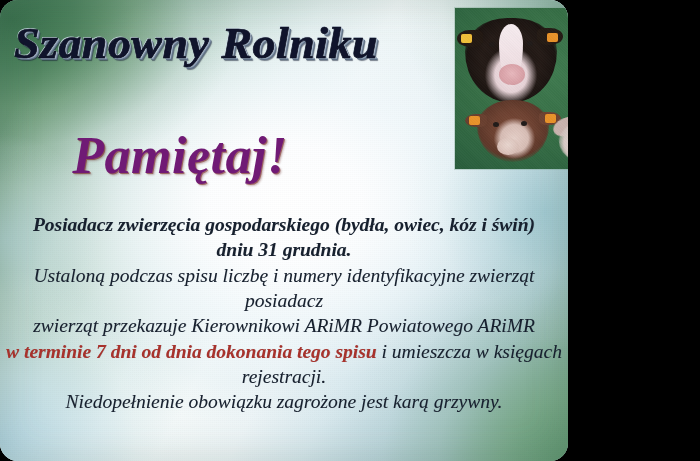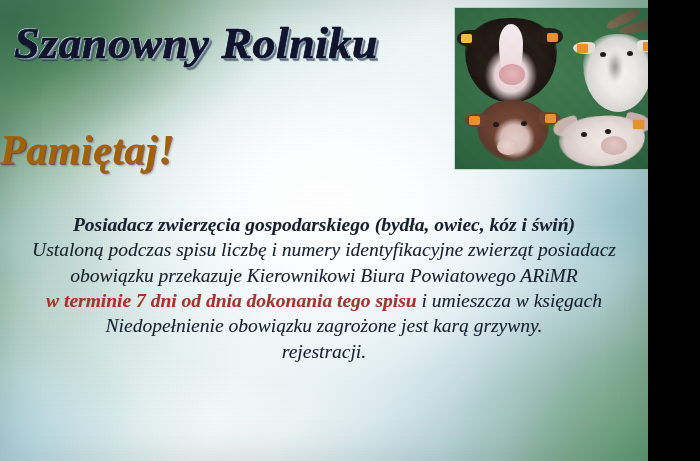--- a/index.html
+++ b/index.html
@@ -3,25 +3,26 @@
 <meta charset="utf-8">
 <title>Szanowny Rolniku</title>
 <style>
   html, body {
     margin: 0;
     padding: 0;
     background: #000;
   }
   #poster {
     position: relative;
-    width: 648px;
+    width: 568px;
     height: 461px;
     overflow: hidden;
     font-family: "Liberation Serif", "DejaVu Serif", serif;
     background-color: #cfe3ea;
+    border-radius: 18px;
   }
 
   
   .bg-layer {
     position: absolute;
     inset: 0;
     pointer-events: none;
   }
   .bg-base {
     background:
@@ -122,26 +123,26 @@
     transform: scaleX(1.02);
     transform-origin: left center;
   }
 
   
   #subheadline {
     position: absolute;
     left: 0;
     right: 0;
     top: 126px;
-    text-align: left;
+    text-align: center;
     padding-right: 208px;
-    font-size: 42px;
+    font-size: 52px;
     font-weight: bold;
     font-style: italic;
-    color: #a16207;
+    color: #701a75;
     letter-spacing: 0.5px;
     text-shadow:
        1px 1px 0 rgba(120,32,26,0.55),
        2px 1.8px 2px rgba(90,24,20,0.30);
   }
 
   
   #photo {
     position: absolute;
     left: 455px;
@@ -336,20 +337,21 @@
     <div class="eye" style="left:126px; top:124px; width:6px;  height:5px;"></div>
     <div class="eye" style="left:150px; top:121px; width:6px;  height:5px;"></div>
 
     <div class="grain"></div>
   </div>
 
   <div id="subheadline">Pamiętaj!</div>
 
   <div id="body-text">
       <div class="line l1"><span class="strong">Posiadacz zwierzęcia gospodarskiego (bydła, owiec, kóz i świń)</span></div>
+      <div class="line l4"><span class="strong">dniu 31 grudnia.</span></div>
       <div class="line l5"><span class="plain">Ustaloną podczas spisu liczbę i numery identyfikacyjne zwierząt posiadacz</span></div>
-      <div class="line l6"><span class="plain">obowiązku przekazuje Kierownikowi Biura Powiatowego ARiMR</span></div>
+      <div class="line l6"><span class="plain">zwierząt przekazuje Kierownikowi ARiMR Powiatowego ARiMR</span></div>
       <div class="line l7"><span class="red">w terminie 7 dni od dnia dokonania tego spisu</span><span class="plain"> i umieszcza w księgach</span></div>
+      <div class="line l8"><span class="plain">rejestracji.</span></div>
       <div class="line l9"><span class="plain">Niedopełnienie obowiązku zagrożone jest karą grzywny.</span></div>
-      <div class="line l8"><span class="plain">rejestracji.</span></div>
     </div>
 
 </div>
 
 </body></html>

